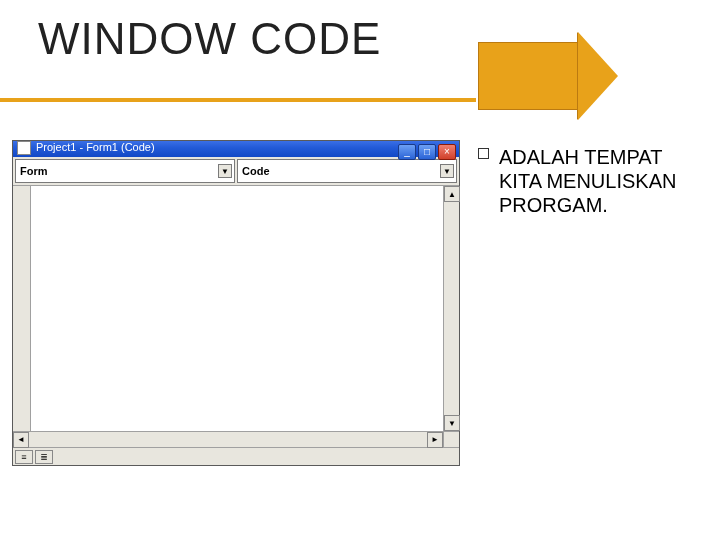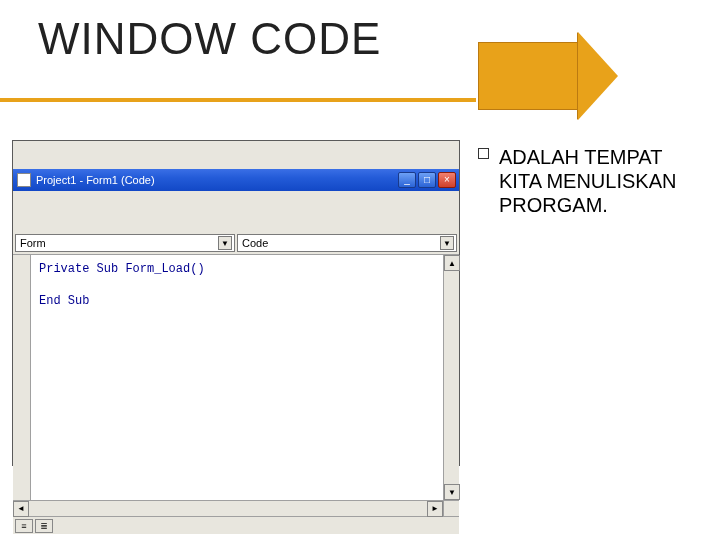--- a/index.html
+++ b/index.html
@@ -72,29 +72,28 @@
     position: absolute;
     top: 140px;
     left: 12px;
     width: 448px;
     height: 326px;
     border: 1px solid #5a5a5a;
     background: #e8e6de;
     font-size: 11px;
   }
   .titlebar {
-    height: 22px;
+    height: 16px;
     background: linear-gradient(to bottom, #3a6fe6 0%, #235bd8 40%, #1248c6 100%);
     display: flex;
-    align-items: center;
+    align-items: flex-start;
     padding: 0 4px;
     color: #fff;
     font-size: 11px;
     position: relative;
-    margin-top: 28px;
   }
   .titlebar .icon {
     width: 14px;
     height: 14px;
     background: #fff;
     margin-right: 5px;
     display: inline-block;
     border: 1px solid #888;
   }
   .titlebar .wbuttons {
@@ -122,30 +121,29 @@
     border-color: #8a1a0a;
   }
   .combo-row {
     display: flex;
     background: #e8e6de;
     padding: 2px;
     gap: 2px;
   }
   .combo {
     flex: 1;
-    height: 18px;
+    height: 24px;
     background: #fff;
     border: 1px solid #7a7a7a;
     display: flex;
     align-items: center;
     justify-content: space-between;
     padding: 0 2px 0 4px;
     font-size: 11px;
-    font-weight: 400;
-    margin-top: 41px;
+    font-weight: 700;
   }
   .combo .chev {
     width: 14px;
     height: 14px;
     background: #e8e6de;
     border: 1px solid #7a7a7a;
     display: flex;
     align-items: center;
     justify-content: center;
     font-size: 8px;
@@ -286,23 +284,20 @@
       <span>Form</span>
       <span class="chev">▼</span>
     </div>
     <div class="combo">
       <span>Code</span>
       <span class="chev">▼</span>
     </div>
   </div>
   <div class="code-area-wrap">
     <div class="margin-bar"></div>
-    <div class="code-text"><span>Private Sub Form_Load()</span>
-
-<span>End Sub</span></div>
     <div class="vscroll">
       <div class="sbtn">▲</div>
       <div class="sbtn">▼</div>
     </div>
     <div class="hscroll">
       <div class="sbtn">◄</div>
       <div style="flex:1"></div>
       <div class="sbtn">►</div>
     </div>
     <div class="corner"></div>

